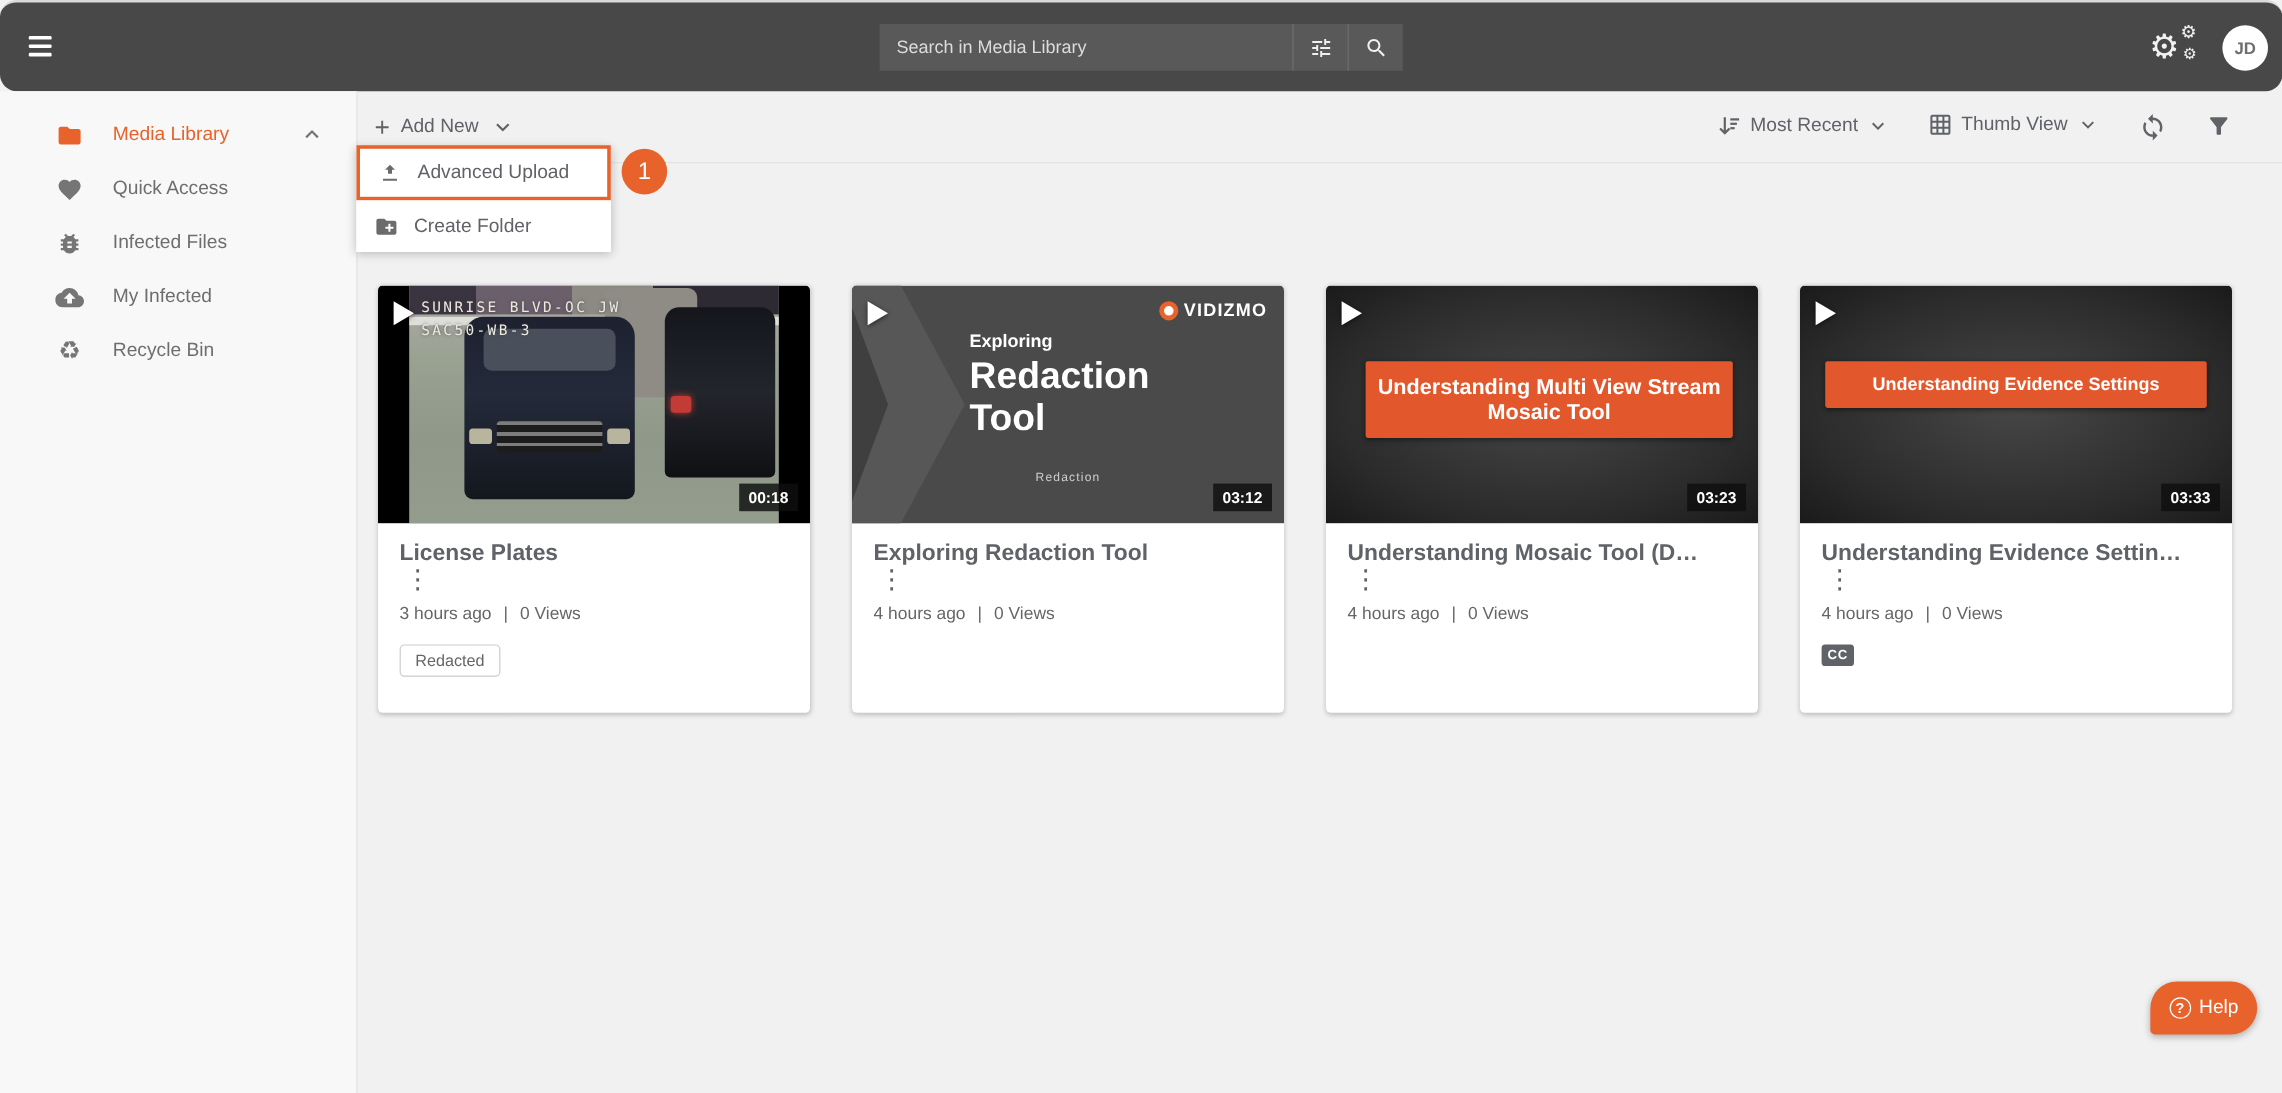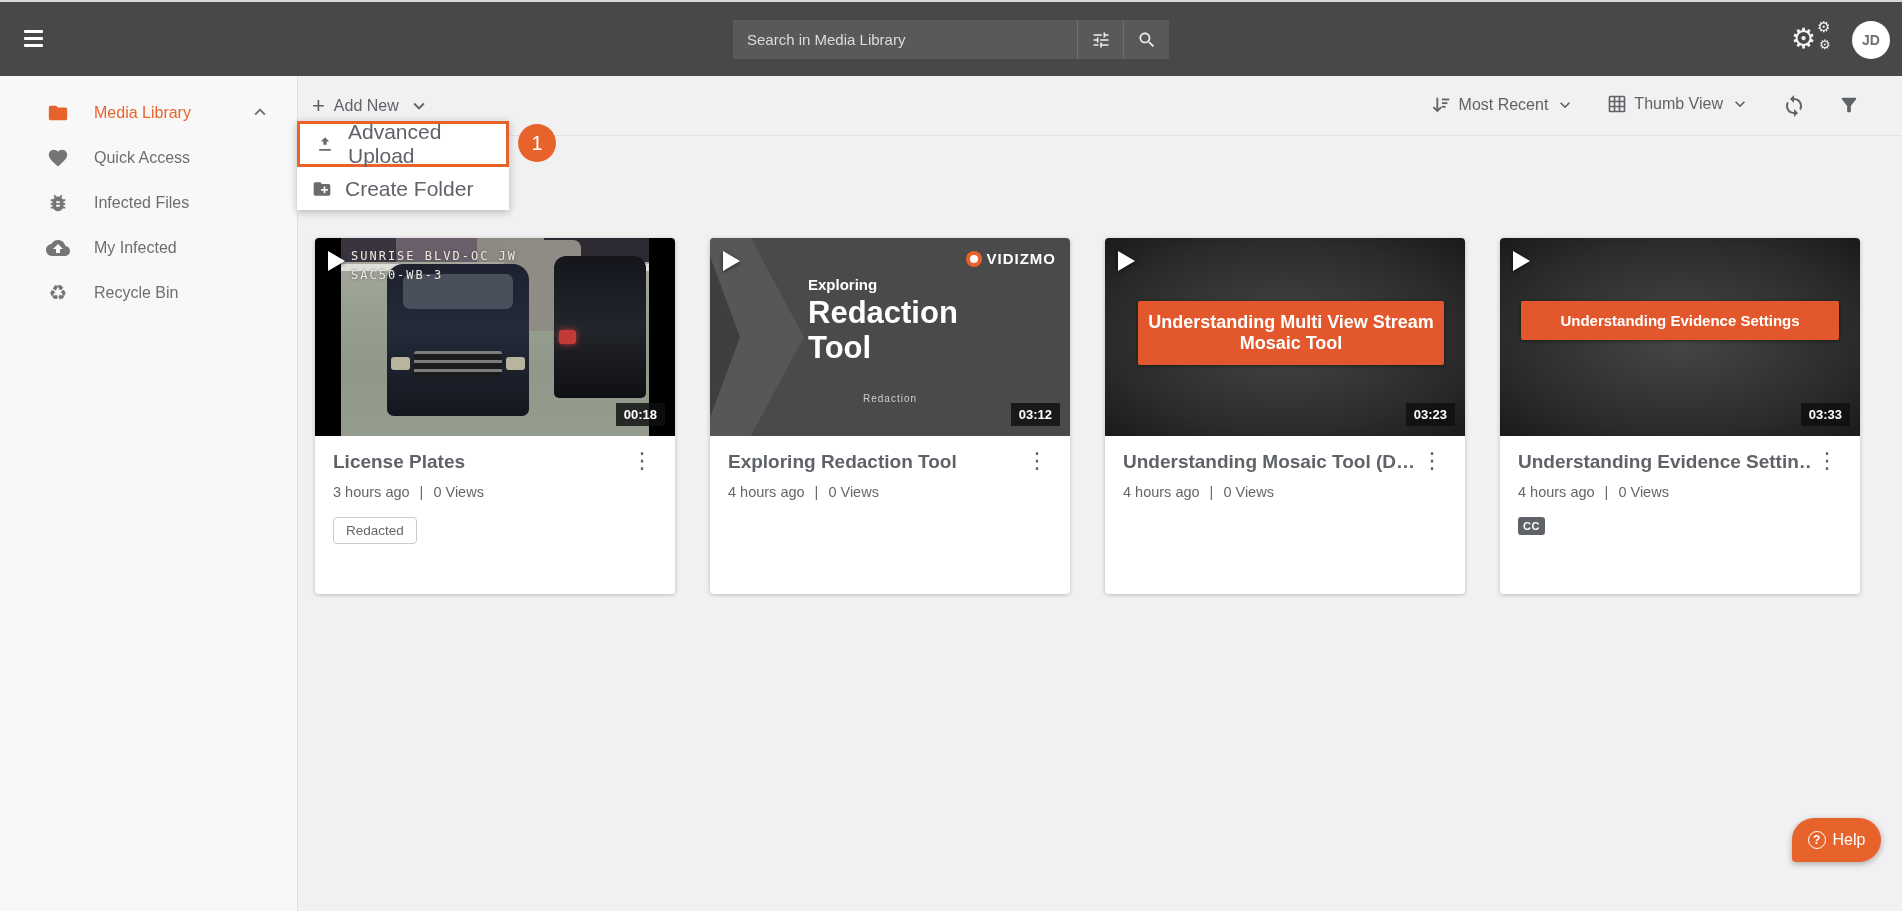--- a/index.html
+++ b/index.html
@@ -4,21 +4,21 @@
 <style>
   * { box-sizing: border-box; }
   body {
     margin: 0; width: 1902px; height: 911px; overflow: hidden;
     background: #f1f1f2; font-family: "Liberation Sans", sans-serif;
     position: relative;
   }
   
   .topbar {
     position: absolute; left: 0; top: 0; width: 100%; height: 76px;
-    background: #484848; border-top: 2px solid #d9d9d9;
+    background: #484848; border-top: 2px solid #d9d9d9; border-radius: 14px;
   }
   .hamburger { position: absolute; left: 24px; top: 28px; width: 20px; cursor: pointer; }
   .hamburger span { display: block; width: 19px; height: 3px; background: #fff; margin-bottom: 4px; border-radius: 1px; }
   .searchbox {
     position: absolute; left: 733px; top: 18px; width: 436px; height: 39px;
     background: #595959; display: flex; align-items: stretch;
   }
   .searchbox input {
     flex: 1; background: transparent; border: none; outline: none;
     color: #eee; font-size: 15px; padding: 0 0 0 14px;
@@ -64,21 +64,21 @@
   .right-controls { display: flex; align-items: flex-start; gap: 32px; color: #5f6368; font-size: 16px; }
   .ctrl { display: flex; align-items: center; gap: 7px; cursor: pointer; }
   .ctrl svg { fill: #5f6368; display: block; }
   
   .dropdown {
     position: absolute; left: 297px; top: 121px; width: 212px; z-index: 5;
     background: #fff; box-shadow: 0 2px 8px rgba(0,0,0,0.25);
   }
   .dd-item {
     height: 43px; display: flex; align-items: center; gap: 13px;
-    padding: 0 15px; font-size: 21px; color: #5f6368; cursor: pointer; background: #fff;
+    padding: 0 15px; font-size: 16px; color: #5f6368; cursor: pointer; background: #fff;
   }
   .dd-item svg { fill: #6b6b6b; flex: none; }
   .dd-item.highlight { border: 3px solid #e8622c; height: 46px; }
   .step-badge {
     position: absolute; left: 518px; top: 124px; width: 38px; height: 38px; z-index: 6;
     border-radius: 50%; background: #e8622c; color: #fff; font-size: 20px;
     display: flex; align-items: center; justify-content: center;
   }
   
   .cards { position: absolute; left: 315px; top: 238px; display: flex; gap: 35px; align-items: flex-end; }
@@ -92,21 +92,21 @@
     border-left: 17px solid #fff; border-top: 10px solid transparent;
     border-bottom: 10px solid transparent; filter: drop-shadow(0 1px 2px rgba(0,0,0,0.6));
     cursor: pointer;
   }
   .duration {
     position: absolute; right: 10px; bottom: 10px; z-index: 4;
     background: rgba(15,15,15,0.82); color: #fff; font-size: 13px;
     font-weight: bold; padding: 4px 8px;
   }
   .card-body { padding: 15px 18px; }
-  .title-row { display: flex; justify-content: space-between; align-items: flex-start; }
+  .title-row { display: flex; justify-content: space-between; align-items: flex-start; flex-direction: column; }
   .card-title { font-size: 19px; font-weight: bold; color: #5f6368; white-space: nowrap; overflow: hidden; max-width: 305px; }
   .kebab { color: #5f6368; font-size: 22px; line-height: 0.9; padding: 0 4px; cursor: pointer; }
   .meta { margin-top: 11px; font-size: 14.5px; color: #666; display: flex; gap: 10px; }
   .chip {
     display: inline-block; margin-top: 17px; border: 1px solid #ccc;
     border-radius: 4px; padding: 5px 12px; font-size: 13.5px; color: #666; background: #fff;
   }
   .ccbadge {
     display: inline-block; margin-top: 17px; background: #5f6368; color: #fff;
     font-size: 11px; font-weight: bold; border-radius: 3px; padding: 3px 5px; letter-spacing: 0.5px;

